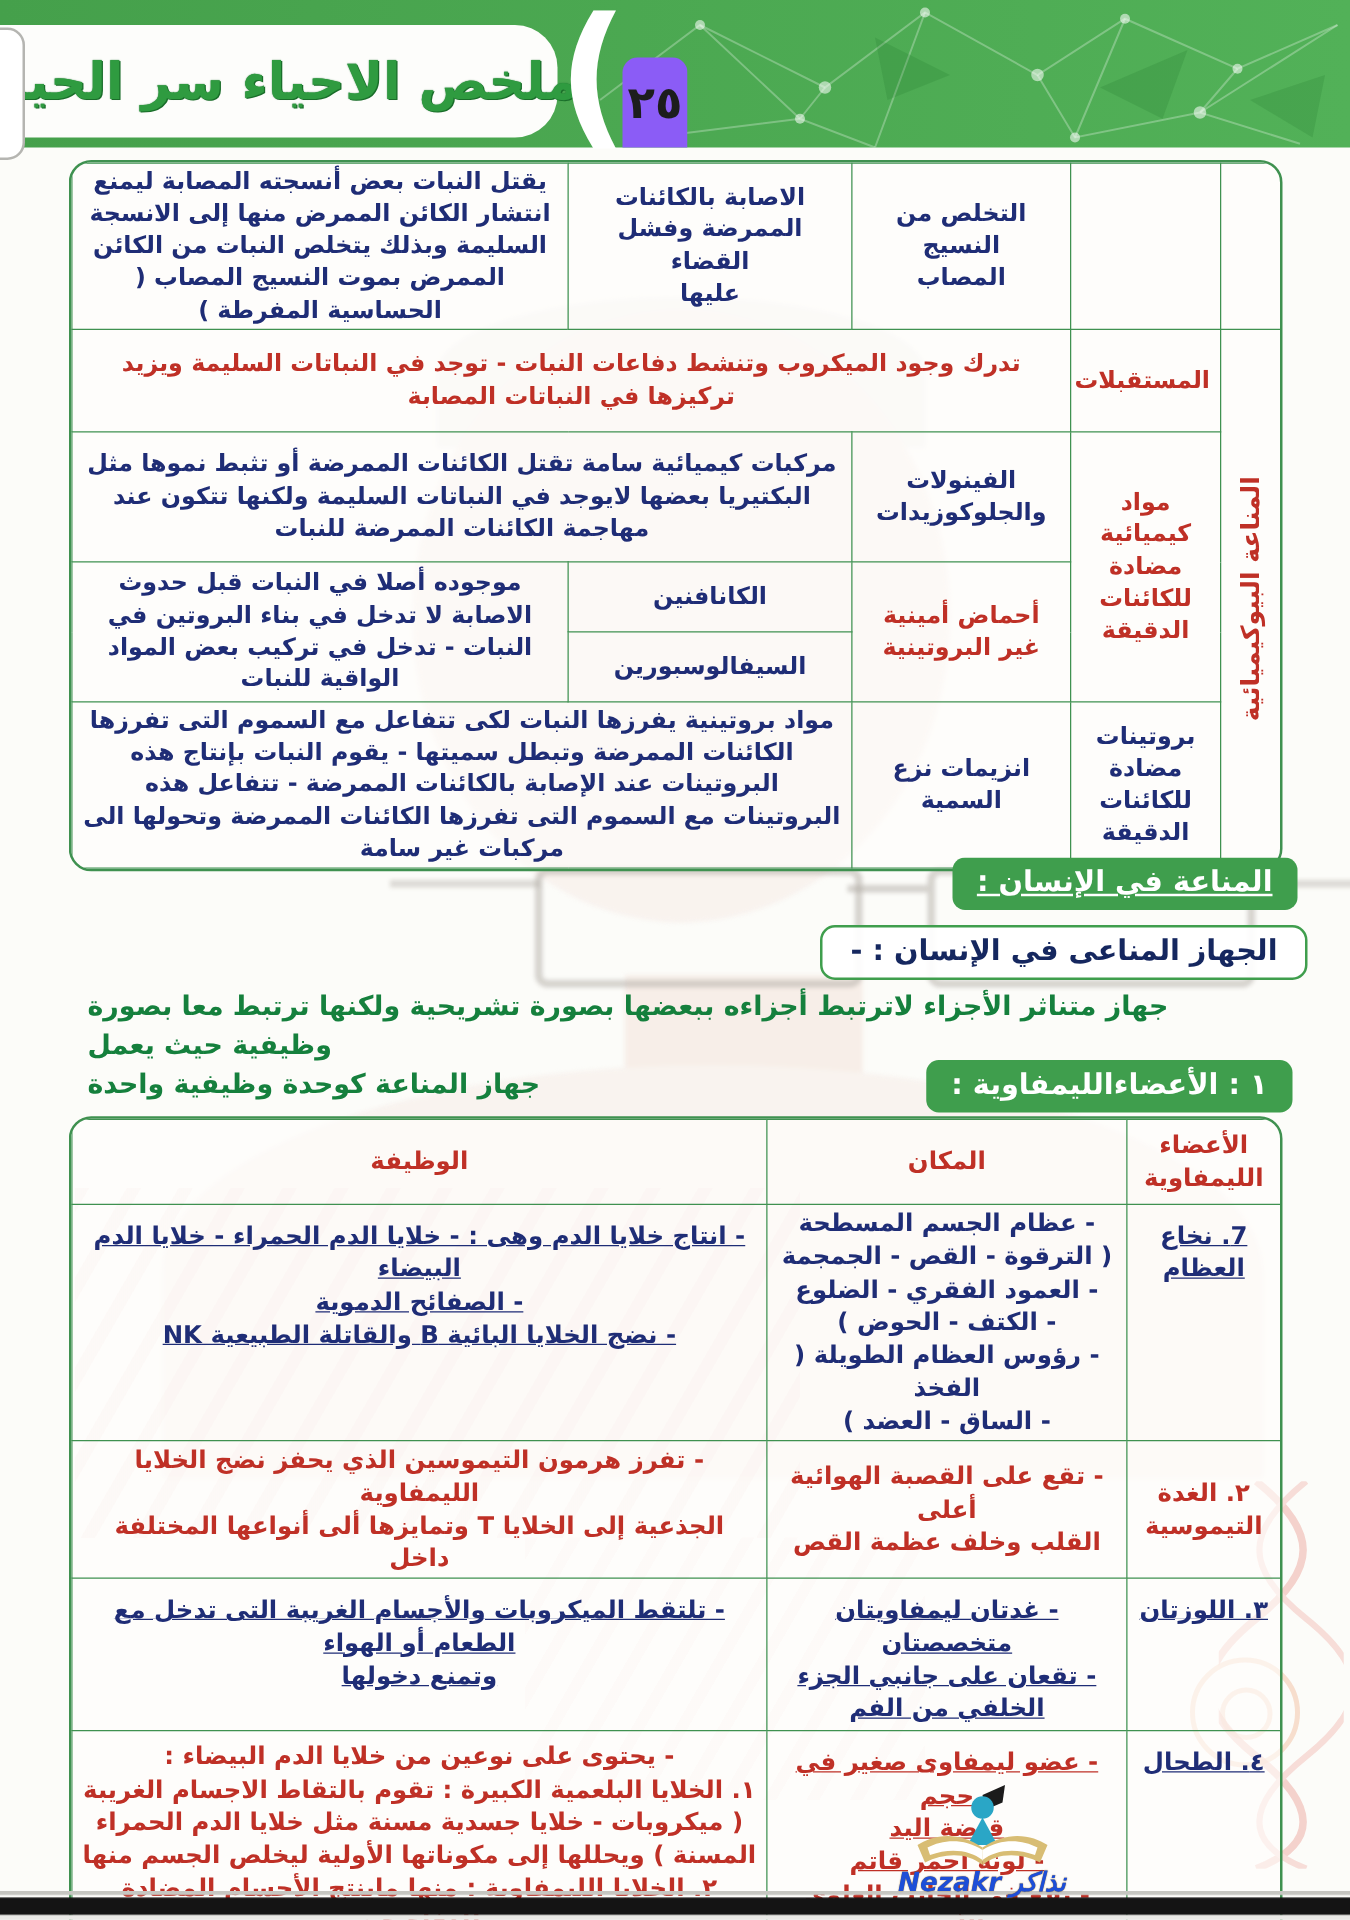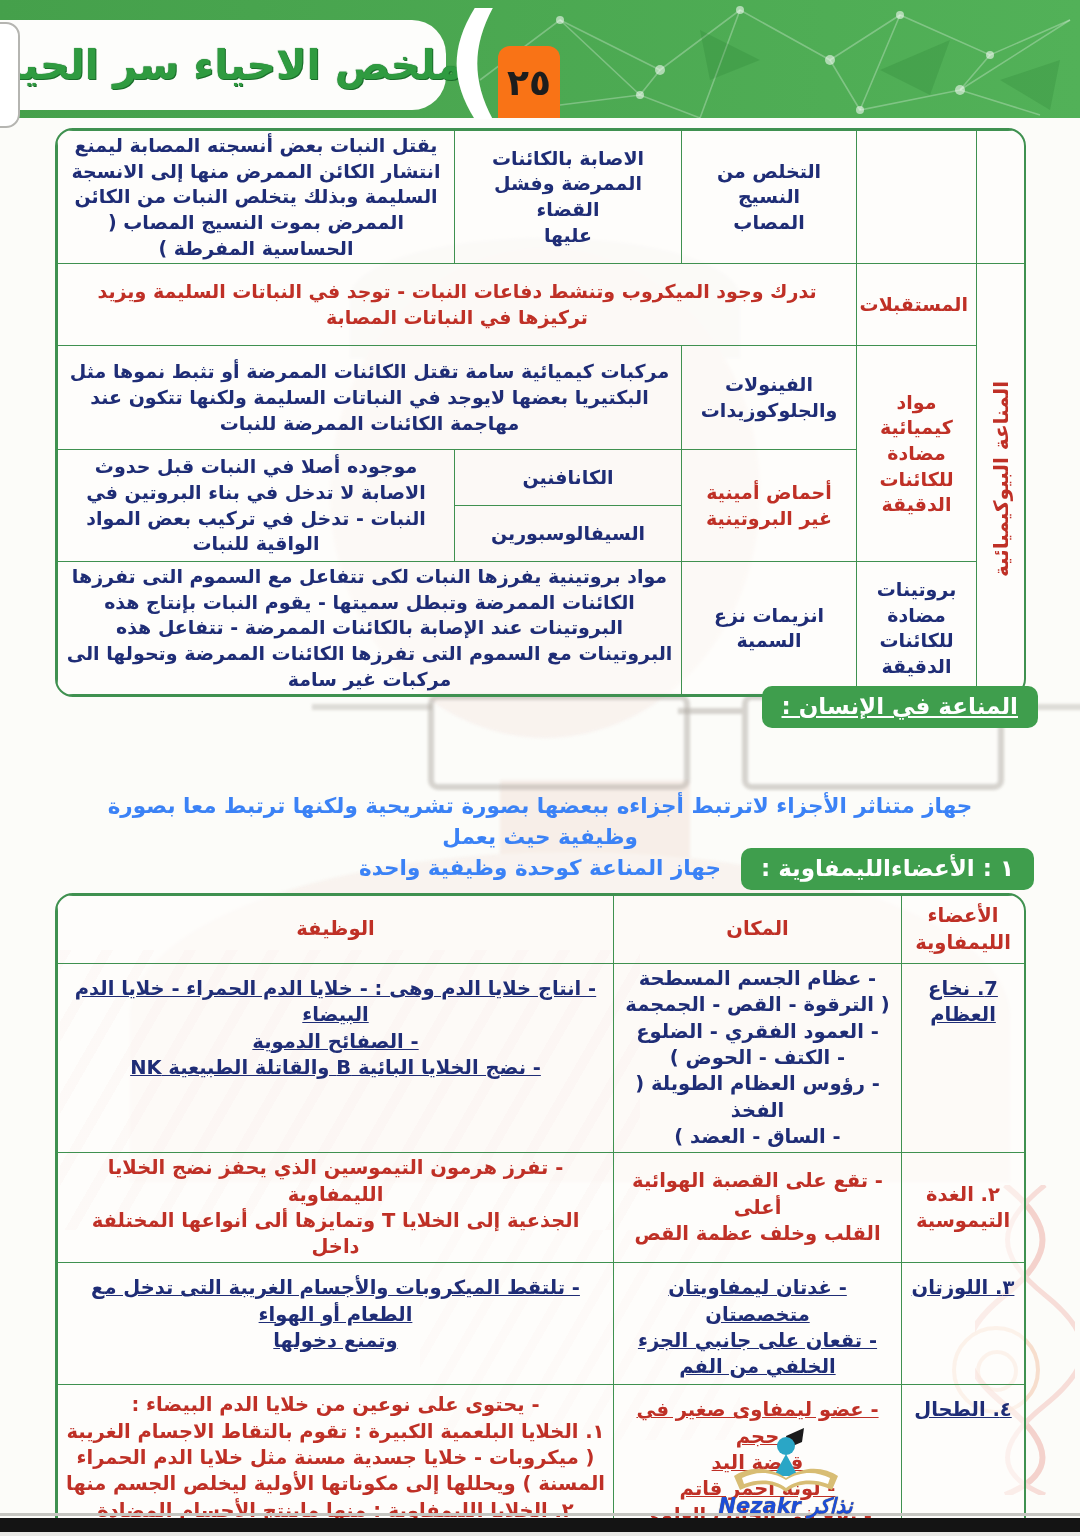--- a/index.html
+++ b/index.html
@@ -8,21 +8,21 @@
 
   
   .header{position:absolute;left:0;top:0;right:0;height:118px;z-index:3;
           background:linear-gradient(90deg,#45a04b,#52b158);}
   .header svg{position:absolute;inset:0;width:100%;height:100%;}
   .title-block{position:absolute;left:0;top:20px;width:446px;height:90px;background:#fdfdfb;
                border-radius:0 34px 34px 0;display:flex;align-items:center;justify-content:center;z-index:4;}
   .title-text{color:#2f9b40;font-size:41px;font-weight:bold;direction:rtl;
               text-shadow:0 0 1px #1b6e2b,1px 1px 0 #1b6e2b;white-space:nowrap;}
   .bracket{position:absolute;left:446px;top:-12px;color:#ffffff;font-size:124px;font-weight:bold;z-index:4;direction:ltr;}
-  .page-tab{position:absolute;left:498px;top:46px;width:62px;height:72px;background:#f97316;
+  .page-tab{position:absolute;left:498px;top:46px;width:52px;height:72px;background:#8b5cf6;
             border-radius:12px 12px 0 0;display:flex;align-items:center;justify-content:center;
             font-size:36px;font-weight:bold;color:#1d1d1d;z-index:4;}
   .left-tab{position:absolute;left:-8px;top:22px;width:24px;height:102px;background:#ffffff;
             border:2px solid #b5b5b1;border-radius:0 14px 14px 0;z-index:5;}
 
   
   .wm{position:absolute;z-index:0;}
   .face-wrap{opacity:.55;filter:blur(1.5px);}
   .face{position:absolute;left:330px;top:248px;width:430px;height:490px;background:#f5e9e3;border-radius:50%;}
   .hair{position:absolute;left:350px;top:238px;width:390px;height:120px;background:#ecebe8;border-radius:50% 50% 0 0;}
@@ -59,21 +59,21 @@
   #t2 td{font-size:19.5px;}
 
   
   .badge{position:absolute;background:#3f9e4d;color:#ffffff;font-weight:bold;font-size:23px;
          padding:7px 20px 9px;border-radius:10px;direction:rtl;z-index:2;white-space:nowrap;}
   #badge-human{top:686px;right:42px;text-decoration:underline;}
   #badge-lymph{top:848px;right:46px;}
   .gbox{position:absolute;top:740px;right:34px;background:rgba(255,255,255,.92);border:2.5px solid #3f9e4d;
         border-radius:12px;color:#15275f;font-weight:bold;font-size:23px;padding:6px 22px 8px;
         direction:rtl;z-index:2;white-space:nowrap;}
-  .para{position:absolute;top:790px;right:70px;left:70px;text-align:center;color:#3b82f6;
+  .para{position:absolute;top:790px;right:70px;left:70px;text-align:left;color:#15803d;
         font-size:21.5px;font-weight:bold;line-height:1.45;white-space:pre-line;direction:rtl;z-index:2;}
 
   
   .logo{position:absolute;left:688px;top:1424px;width:195px;height:100px;z-index:4;text-align:center;}
   .logo svg{display:block;margin:0 auto;}
   .logo-text{color:#1d4ed8;font-size:21px;font-weight:bold;font-style:italic;direction:ltr;
              text-shadow:0 0 1px #8a5a00;margin-top:-4px;}
   .preline{position:absolute;left:0;right:0;top:1513px;height:3px;background:#c6c6c1;z-index:3;}
   .bbar{position:absolute;left:0;right:0;top:1518px;height:14px;background:#141414;z-index:3;}
   .graybottom{position:absolute;left:0;right:0;top:1532px;bottom:0;background:#e9e9e6;z-index:3;}
@@ -180,20 +180,21 @@
       <tr style="height:124px">
         <td class="navy">بروتينات مضادة للكائنات الدقيقة</td>
         <td class="navy">انزيمات نزع السمية</td>
         <td colspan="2" class="navy">مواد بروتينية يفرزها النبات لكى تتفاعل مع السموم التى تفرزها الكائنات الممرضة وتبطل سميتها - يقوم النبات بإنتاج هذه البروتينات عند الإصابة بالكائنات الممرضة - تتفاعل هذه البروتينات مع السموم التى تفرزها الكائنات الممرضة وتحولها الى مركبات غير سامة</td>
       </tr>
     </tbody>
       </table>
   </div>
 
   <div class="badge" id="badge-human">المناعة في الإنسان :</div>
+  <div class="gbox">الجهاز المناعى في الإنسان : -</div>
   <div class="para">جهاز متناثر الأجزاء لاترتبط أجزاءه ببعضها بصورة تشريحية ولكنها ترتبط معا بصورة وظيفية حيث يعمل
 جهاز المناعة كوحدة وظيفية واحدة</div>
   <div class="badge" id="badge-lymph">١ : الأعضاءالليمفاوية :</div>
 
   <div class="tblwrap" id="t2wrap">
     <table id="t2">
       <colgroup>
           <col style="width:123px">
           <col style="width:288px">
           <col style="width:556px">

